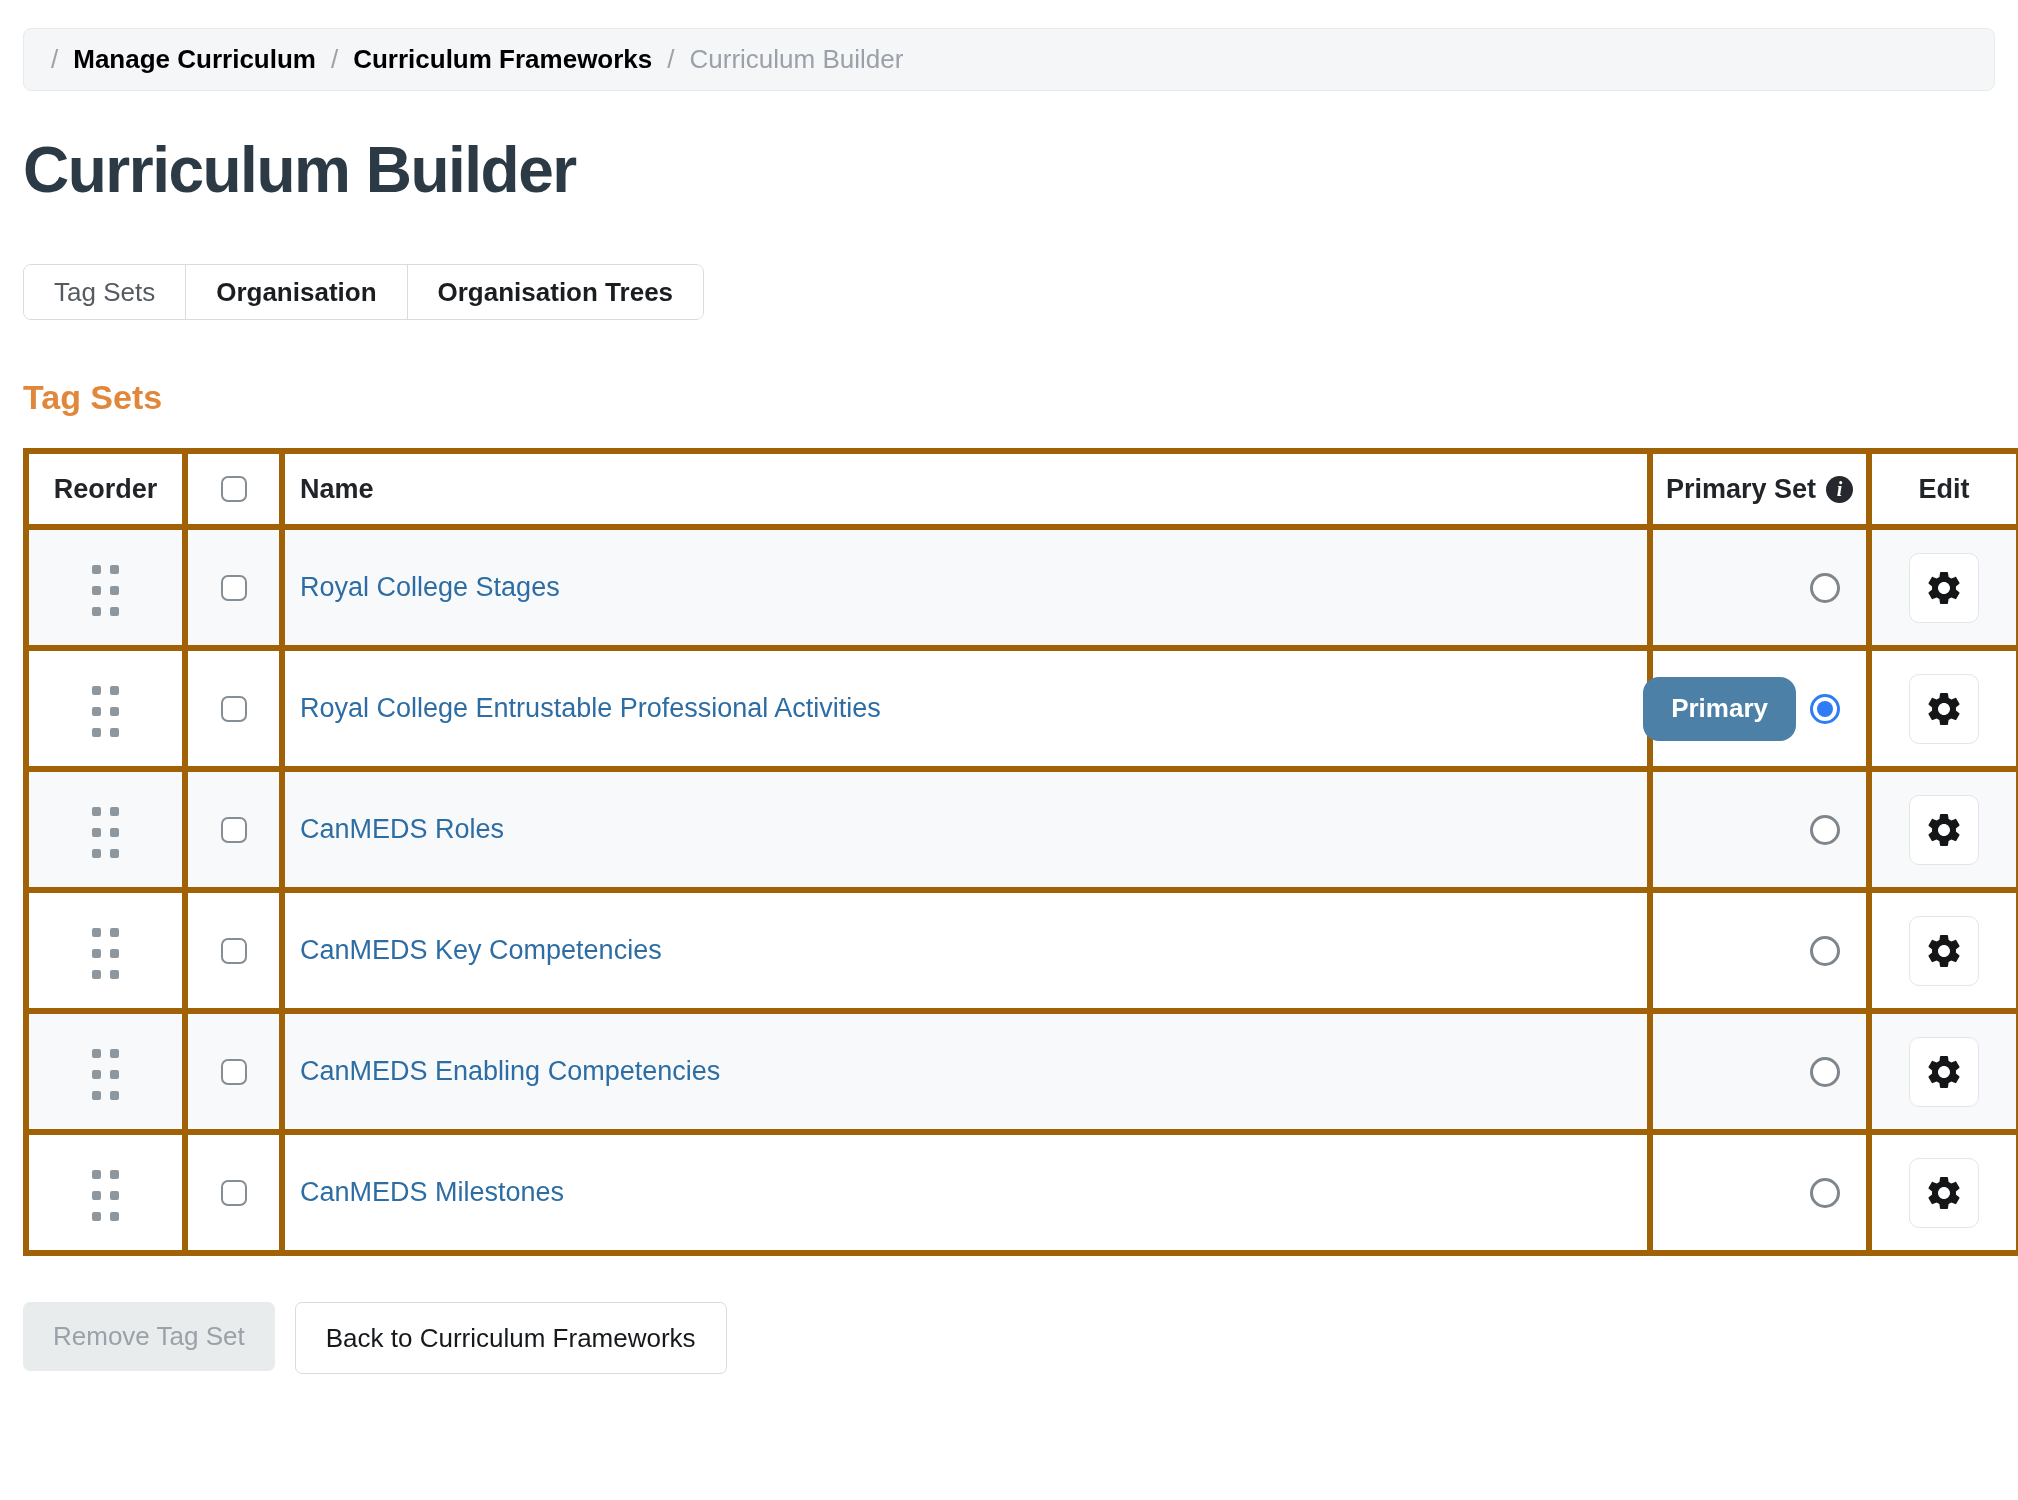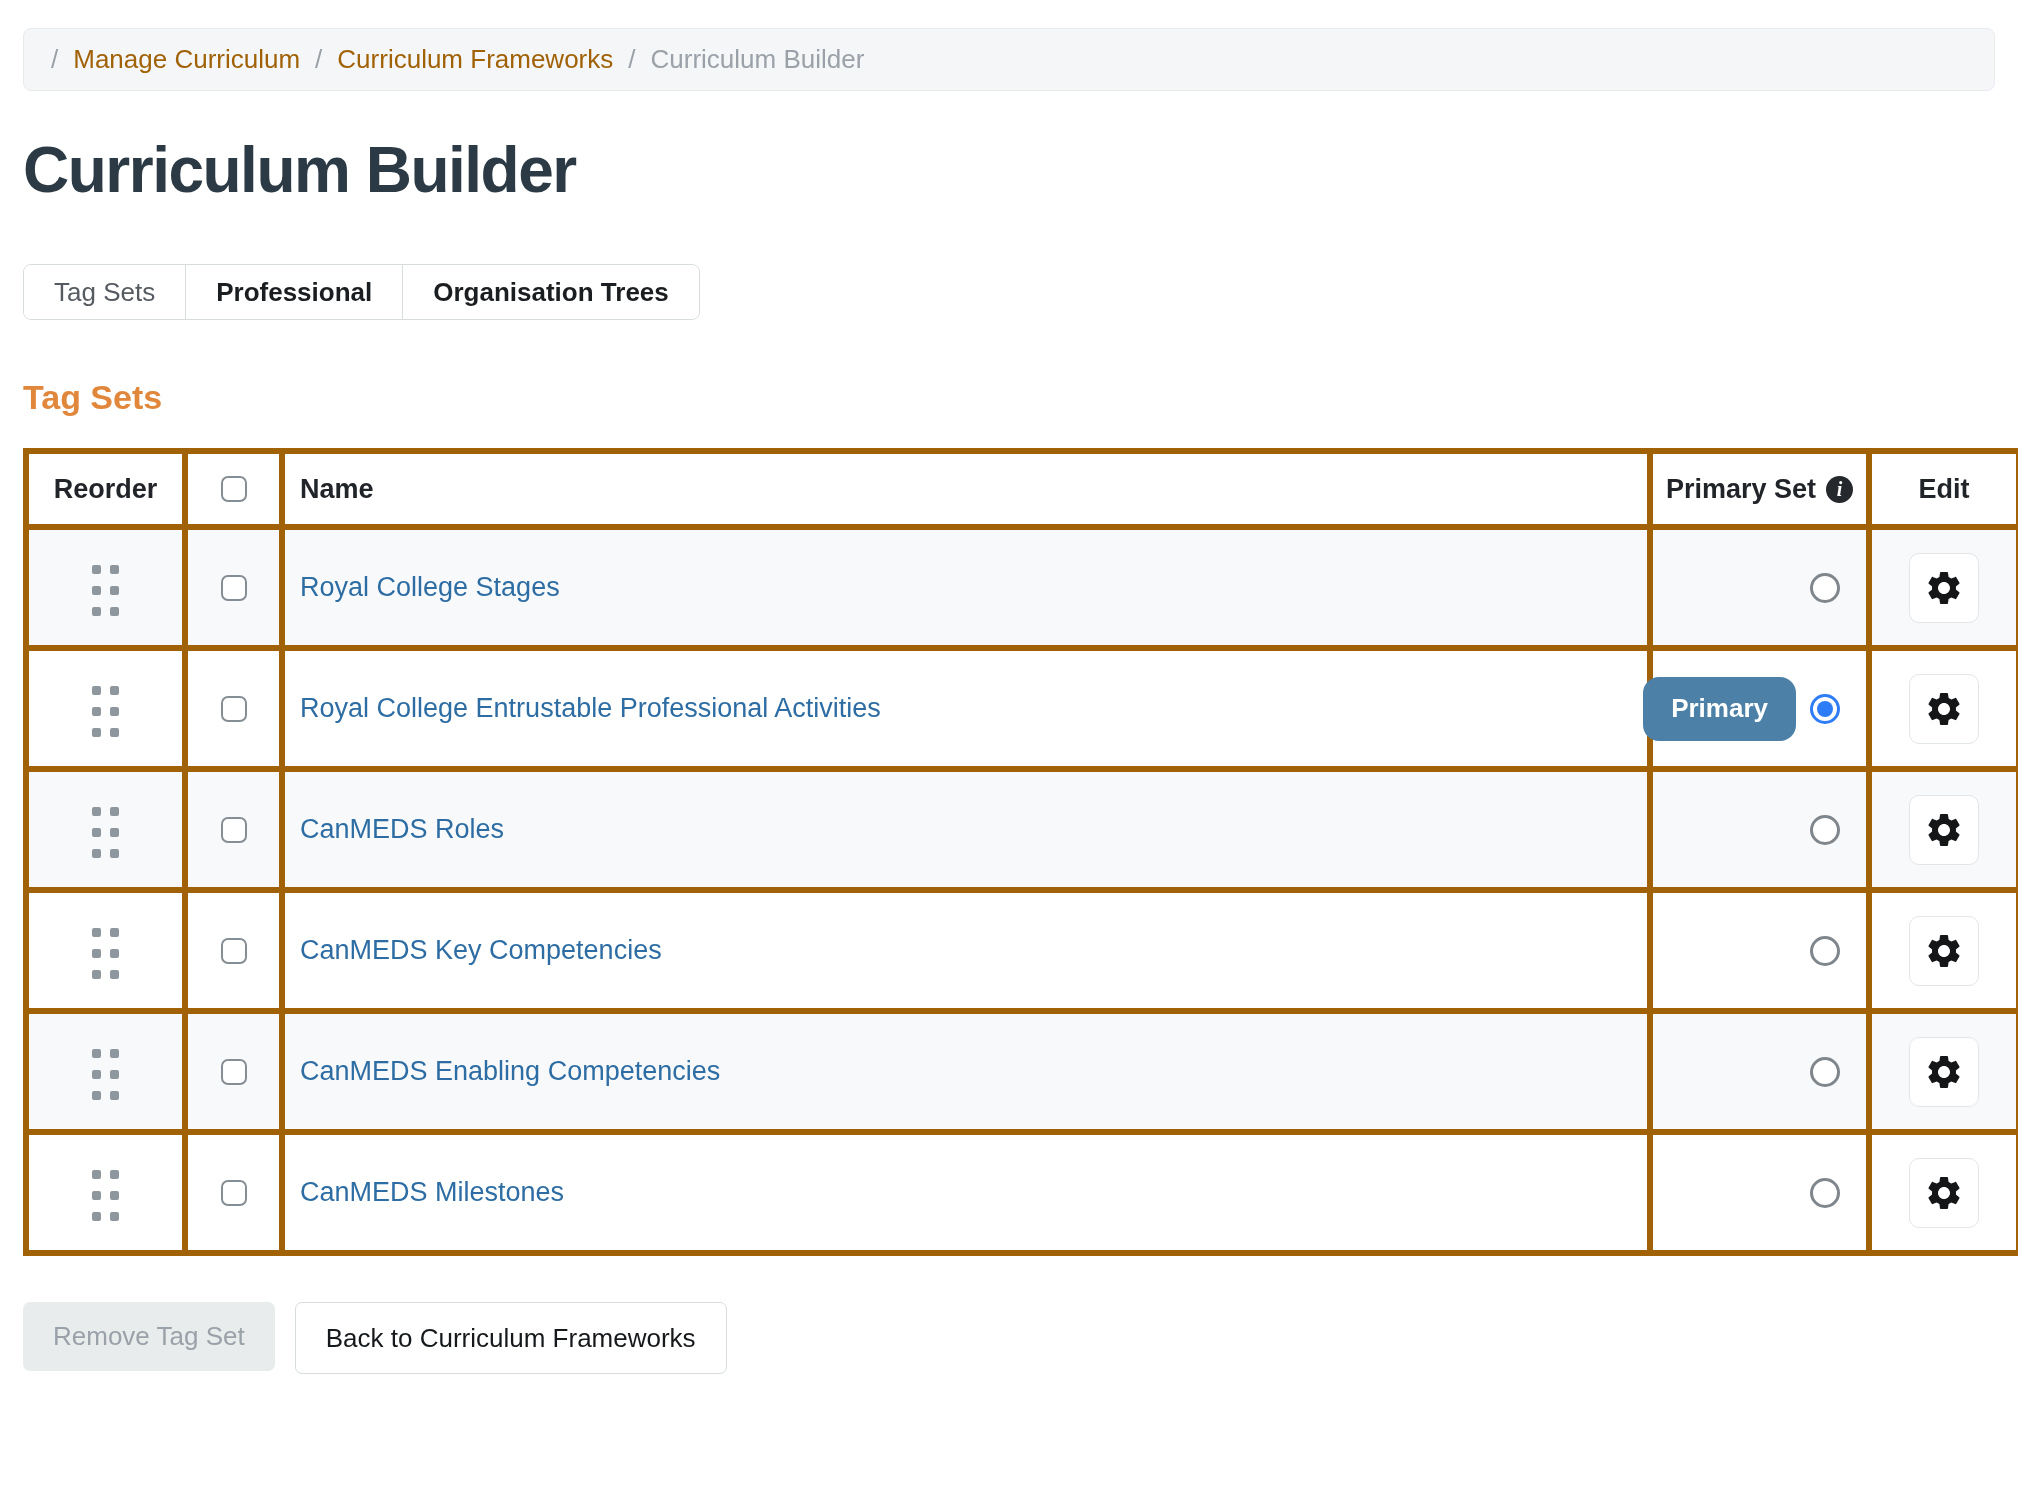--- a/index.html
+++ b/index.html
@@ -12,21 +12,21 @@
   .page { padding:0 23px; }
 
   
   .breadcrumb-bar {
     margin-top:28px; height:63px; background:#f4f6f8;
     border:1px solid #e8ebee; border-radius:8px;
     display:flex; align-items:center; padding:0 27px; font-size:26px;
   }
   .bc-sep { color:#9aa1a8; margin:0 15px; }
   .bc-sep.first { margin-left:0; }
-  .bc-link { color:#a16207; font-weight:400; cursor:pointer; }
+  .bc-link { color:#000000; font-weight:700; cursor:pointer; }
   .bc-current { color:#9aa1a8; }
 
   
   .page-title {
     margin:36px 0 0 0; font-size:64px; line-height:86px; font-weight:600;
     color:#2c3a45; letter-spacing:-1.5px;
   }
 
   
   .tab-group {
@@ -105,21 +105,21 @@
     <span class="bc-sep">/</span>
     <span class="bc-link">Curriculum Frameworks</span>
     <span class="bc-sep">/</span>
     <span class="bc-current">Curriculum Builder</span>
   </nav>
 
   <h1 class="page-title">Curriculum Builder</h1>
 
   <div class="tab-group">
     <div class="tab tab-active">Tag Sets</div>
-    <div class="tab tab-inactive">Professional</div>
+    <div class="tab tab-inactive">Organisation</div>
     <div class="tab tab-inactive">Organisation Trees</div>
   </div>
 
   <h2 class="section-title">Tag Sets</h2>
 
 
   <table class="tagset-table">
     <colgroup>
       <col style="width:159px">
         <col style="width:97px">

